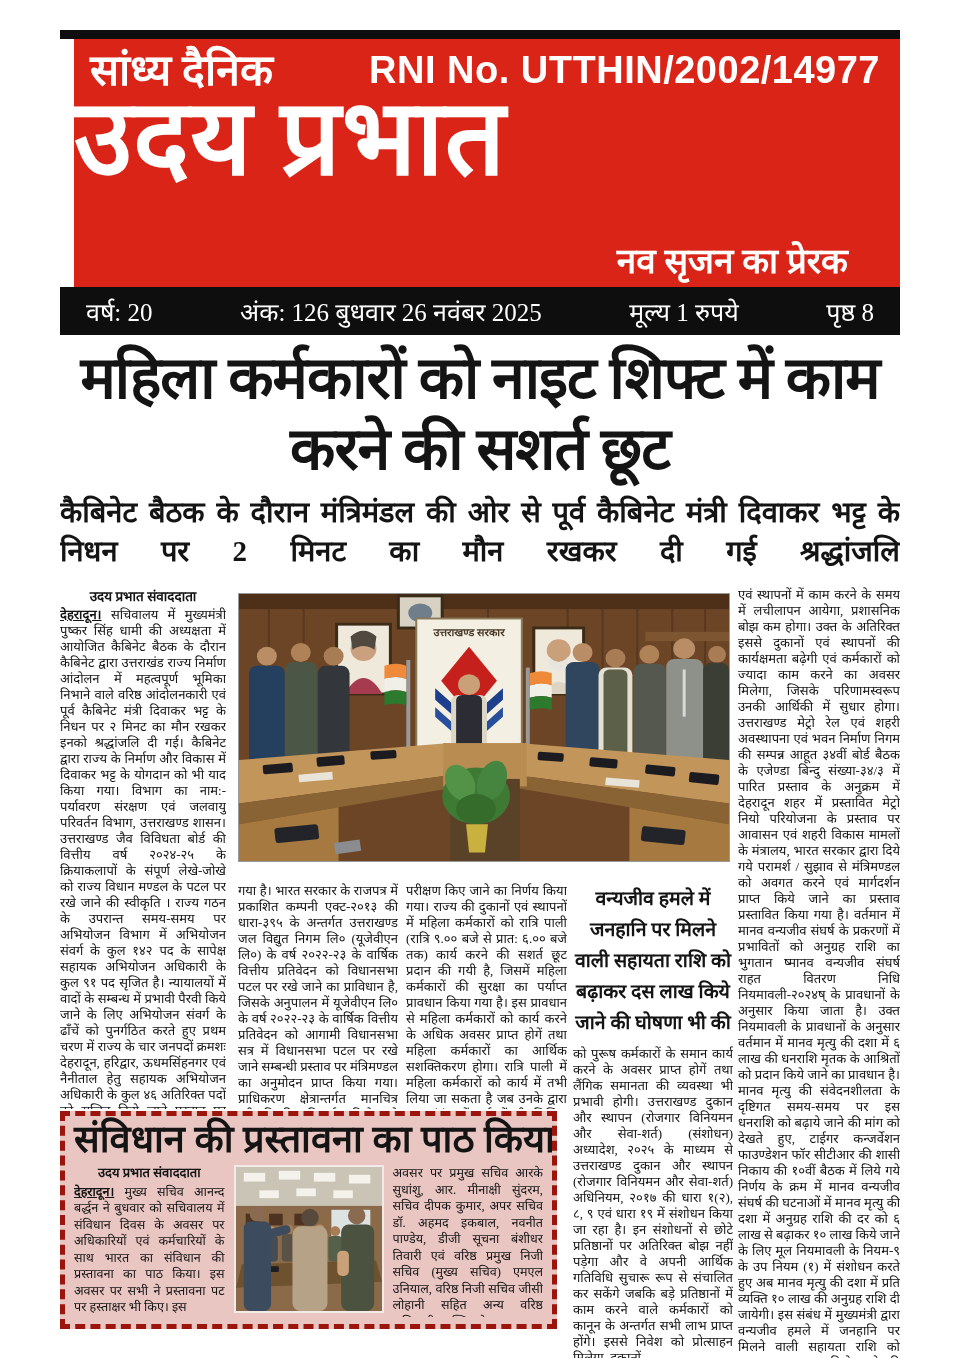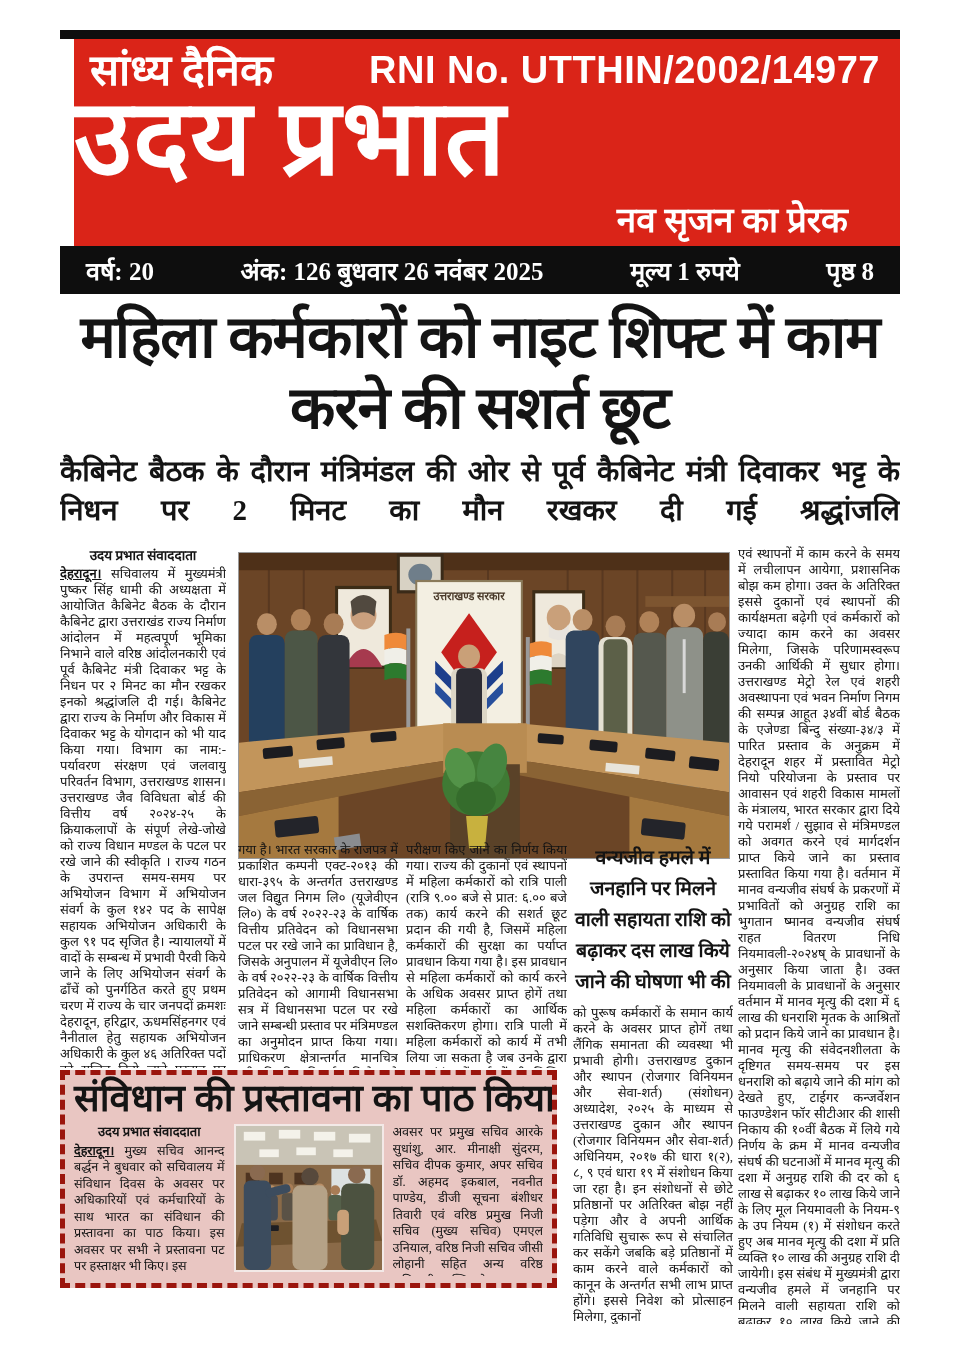--- a/index.html
+++ b/index.html
@@ -6,40 +6,40 @@
     --red:#da2418; --bar:#0e0e0e; --boxbg:#e9c6c2; --boxborder:#9b150d; --ink:#141414;
   }
   *{margin:0;padding:0;box-sizing:border-box;}
   html,body{background:#ffffff;}
   body{
     width:960px;height:1358px;position:relative;overflow:hidden;
     font-family:"Liberation Serif","DejaVu Serif",serif;color:var(--ink);
   }
   .page{position:absolute;left:60px;top:30px;width:840px;}
   .top-rule{height:9px;background:var(--bar);}
-  .masthead{background:var(--red);margin-left:14px;width:826px;height:207px;color:#fff;overflow:hidden;position:relative;}
+  .masthead{background:var(--red);margin-left:14px;width:826px;height:248px;color:#fff;overflow:hidden;position:relative;}
   .mast-row1{display:flex;justify-content:space-between;align-items:flex-start;padding:10px 20px 0 16px;}
   .edition{font-size:43px;font-weight:bold;line-height:1;}
   .rni{font-size:38px;font-weight:bold;letter-spacing:.5px;font-family:Liberation Sans, sans-serif;}
   .mast-title{font-size:106px;font-weight:bold;line-height:.96;text-align:left;letter-spacing:1px;margin-top:-4px;white-space:nowrap;}
   .mast-tagline{position:absolute;right:52px;bottom:4px;font-size:35px;font-weight:bold;}
-  .datebar{margin-top:0;height:48px;background:var(--bar);color:#fff;display:flex;align-items:center;justify-content:space-between;padding:16px 26px;font-weight:bold;font-size:25px;}
+  .datebar{margin-top:0;height:48px;background:var(--bar);color:#fff;display:flex;align-items:center;justify-content:space-between;padding:16px 26px;font-weight:normal;font-size:25px;}
   .headline{margin-top:8px;text-align:center;font-size:59px;font-weight:bold;line-height:1.2;letter-spacing:-1px;}
   .subheadline{margin-top:8px;text-align:justify;text-align-last:justify;font-size:29px;font-weight:bold;line-height:1.35;height:84px;overflow:hidden;}
   .bodywrap{position:relative;margin-top:10px;height:780px;}
   .col{position:absolute;text-align:justify;font-size:13px;line-height:16px;overflow:hidden;}
   .byline{text-align:center;font-weight:bold;font-size:13.5px;margin-bottom:2px;}
   .city{font-weight:bold;text-decoration:underline;}
   #col1{left:0;top:2px;width:166px;height:520px;}
   #col2{left:178px;top:296px;width:160px;height:226px;}
   #col3{left:346px;top:296px;width:161px;height:226px;}
   #col4{left:513px;top:296px;width:160px;height:482px;}
   #col5{left:678px;top:0;width:162px;height:778px;}
   .pullquote{text-align:center;font-size:19.5px;line-height:31px;font-weight:bold;margin-bottom:8px;}
-  .photo-main{position:absolute;left:178px;top:6px;width:492px;height:307px;border:1px solid #9a9a9a;background:#6b4526;}
+  .photo-main{position:absolute;left:178px;top:6px;width:492px;height:269px;border:1px solid #9a9a9a;background:#6b4526;}
   .photo-main svg{display:block;width:100%;height:100%;}
   .boxstory{position:absolute;left:0;top:524px;width:497px;height:218px;background:var(--boxbg);border:5px dashed var(--boxborder);border-radius:0;padding:1px 9px 4px 9px;overflow:hidden;}
   .boxtitle{font-size:38px;font-weight:bold;text-align:center;line-height:1.2;white-space:nowrap;}
   .boxcols{display:flex;gap:9px;margin-top:3px;}
   .boxcol{width:158px;font-size:12.6px;line-height:16.5px;text-align:justify;height:152px;overflow:hidden;}
   .boxcol .byline{font-size:13px;}
   .photo-box{width:150px;height:148px;flex:0 0 auto;border:2px solid #f3e9e7;background:#8a6a48;}
   .photo-box svg{display:block;width:100%;height:100%;}
 </style>
 </head>

